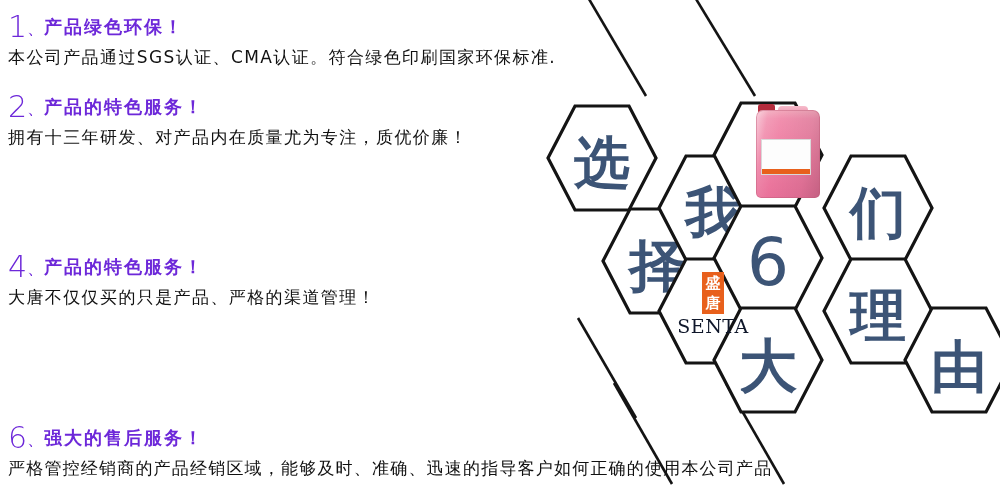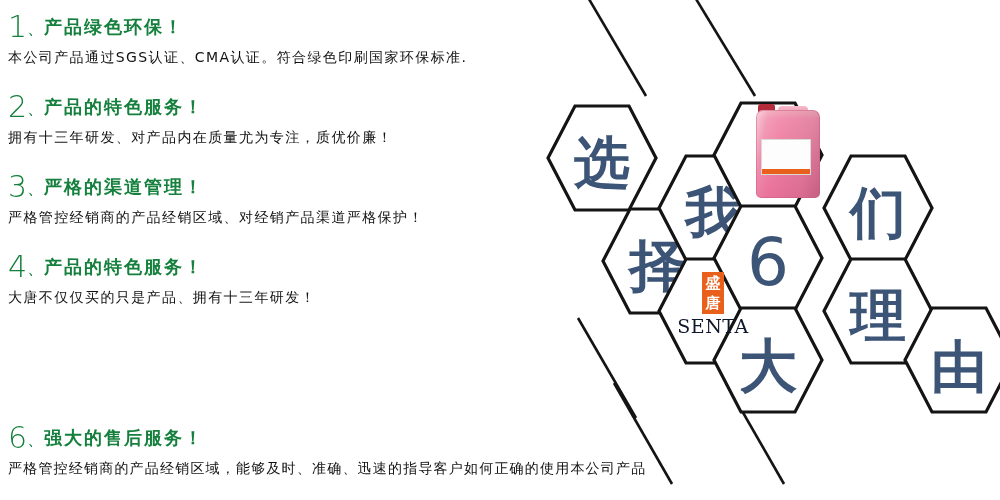--- a/index.html
+++ b/index.html
@@ -30,21 +30,21 @@
   }
   .reason {
     position: absolute;
     left: 8px;
     white-space: nowrap;
   }
   .reason .head {
     display: block;
     height: 34px;
     line-height: 34px;
-    color: #15803d;
+    color: #6d28d9;
   }
   .reason .num {
     font-family: "DejaVu Sans", "Liberation Sans", sans-serif;
     font-size: 30px;
     font-weight: 300;
     letter-spacing: 0px;
     vertical-align: -2px;
   }
   .reason .dun {
     font-size: 17px;
@@ -52,21 +52,21 @@
     vertical-align: 1px;
   }
   .reason .title {
     font-size: 18px;
     font-weight: 600;
     letter-spacing: 2.0px;
     vertical-align: 2px;
   }
   .reason .body {
     display: block;
-    font-size: 14px;
+    font-size: 17px;
     letter-spacing: 1.4px;
     color: #111111;
     line-height: 26px;
   }
   .reason.wide .body { letter-spacing: 1.2px; }
 
   
   #hexes {
     position: absolute;
     left: 0; top: 0;
@@ -203,30 +203,25 @@
       </span>
       <span class="body">本公司产品通过SGS认证、CMA认证。符合绿色印刷国家环保标准.</span>
     </div>
 
     <div class="reason" style="top:90px">
       <span class="head"><span class="num">2</span><span class="dun">、</span><span class="title">产品的特色服务！</span>
       </span>
       <span class="body">拥有十三年研发、对产品内在质量尤为专注，质优价廉！</span>
     </div>
 
-    <div class="reason" style="top:170px">
-      <span class="head"><span class="num">3</span><span class="dun">、</span><span class="title">严格的渠道管理！</span>
-      </span>
-      <span class="body">严格管控经销商的产品经销区域、对经销产品渠道严格保护！</span>
-    </div>
 
     <div class="reason" style="top:250px">
       <span class="head"><span class="num">4</span><span class="dun">、</span><span class="title">产品的特色服务！</span>
       </span>
-      <span class="body">大唐不仅仅买的只是产品、拥有十三年研发！</span>
+      <span class="body">大唐不仅仅买的只是产品、严格的渠道管理！</span>
     </div>
 
 
     <div class="reason wide" style="top:421px">
       <span class="head"><span class="num">6</span><span class="dun">、</span><span class="title">强大的售后服务！</span>
       </span>
       <span class="body">严格管控经销商的产品经销区域，能够及时、准确、迅速的指导客户如何正确的使用本公司产品</span>
     </div>
 
   </div>

